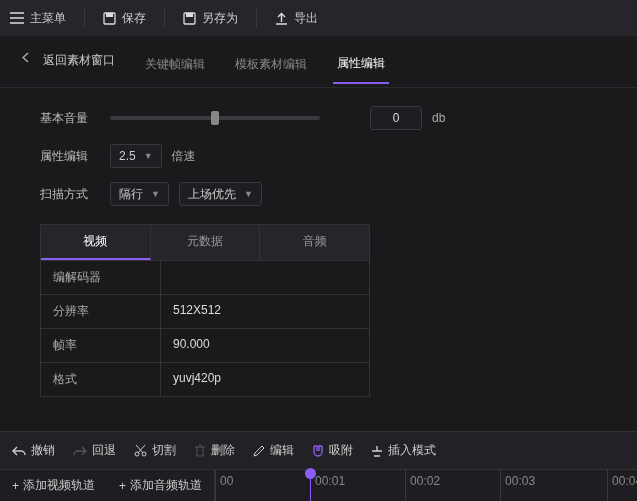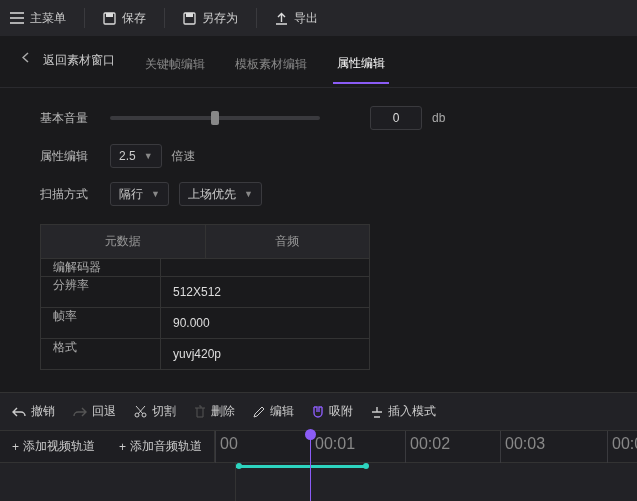--- a/index.html
+++ b/index.html
@@ -20,31 +20,31 @@
 .num-input{width:52px;height:24px;background:#1e1e22;border:1px solid #3a3a3e;border-radius:3px;display:flex;align-items:center;justify-content:center;color:#ddd}
 .unit{color:#aaa}
 .select{height:24px;padding:0 8px;background:#1e1e22;border:1px solid #3a3a3e;border-radius:3px;display:flex;align-items:center;gap:8px;cursor:pointer}
 .chev{font-size:9px;color:#888}
 .info-box{margin:18px 0 0 0;width:330px;border:1px solid #333}
 .info-tabs{display:flex;background:#26262a}
 .info-tab{flex:1;text-align:center;padding:8px 0;cursor:pointer;color:#999;border-right:1px solid #333}
 .info-tab:last-child{border-right:none}
 .info-tab.active{color:#fff;border-bottom:2px solid #8b5cf6}
 .info-row{display:flex;border-top:1px solid #333}
-.info-key{width:120px;padding:0 12px;color:#aaa;border-right:1px solid #333}
+.info-key{width:120px;padding:8px 12px;color:#aaa;border-right:1px solid #333}
 .info-val{flex:1;padding:8px 12px;color:#ddd}
-.toolbar{height:38px;background:#222226;display:flex;align-items:center;padding:0 12px;gap:18px;border-top:1px solid #333;margin-top:4px}
+.toolbar{height:38px;background:#222226;display:flex;align-items:center;padding:0 12px;gap:18px;border-top:1px solid #333;margin-top:16px}
 .tool{display:flex;align-items:center;gap:5px;cursor:pointer;color:#aaa}
 .tool.disabled{color:#555;cursor:default}
 .tool.active{color:#8b5cf6}
 .timeline-hdr{height:32px;display:flex;align-items:center;background:#1e1e22;border-top:1px solid #333}
 .add-track{padding:0 12px;color:#888;cursor:pointer;display:flex;align-items:center;gap:4px}
 .time-ruler{flex:1;position:relative;height:32px;border-left:1px solid #333}
 .tick{position:absolute;top:0;bottom:0;border-left:1px solid #3a3a3e}
-.tick-lbl{position:absolute;top:4px;font-size:16px;color:#888;transform:translateX(4px)}
+.tick-lbl{position:absolute;top:4px;font-size:12px;color:#888;transform:translateX(4px)}
 .playhead{position:absolute;top:0;bottom:-40px;width:1px;background:#8b5cf6;z-index:5}
 .playhead::before{content:"";position:absolute;top:-2px;left:-5px;width:11px;height:11px;background:#8b5cf6;border-radius:50%}
 .track-row{height:40px;display:flex;align-items:center;background:#222226;border-top:1px solid #333}
 .track-head{width:235px;display:flex;align-items:center;padding:0 12px;gap:10px;height:100%}
 .track-head .spacer{flex:1}
 .track-lane{flex:1;position:relative;height:100%;border-left:1px solid #333}
 .clip-green{position:absolute;top:2px;left:0;height:3px;background:#2dd4bf}
 .round{width:6px;height:6px;border-radius:50%;background:#2dd4bf;position:absolute;top:0}
 svg{display:block}
 </style>
@@ -130,20 +130,21 @@
       <span class="chev">▼</span>
     </div>
     <div class="select">
       <span>上场优先</span>
       <span class="chev">▼</span>
     </div>
   </div>
 
   <div class="info-box">
     <div class="info-tabs">
+      <div class="info-tab active">视频</div>
       <div class="info-tab">元数据</div>
       <div class="info-tab">音频</div>
     </div>
     <div class="info-row">
         <div class="info-key">编解码器</div>
       </div>
     <div class="info-row">
         <div class="info-key">分辨率</div>
         <div class="info-val">512X512</div>
       </div>

